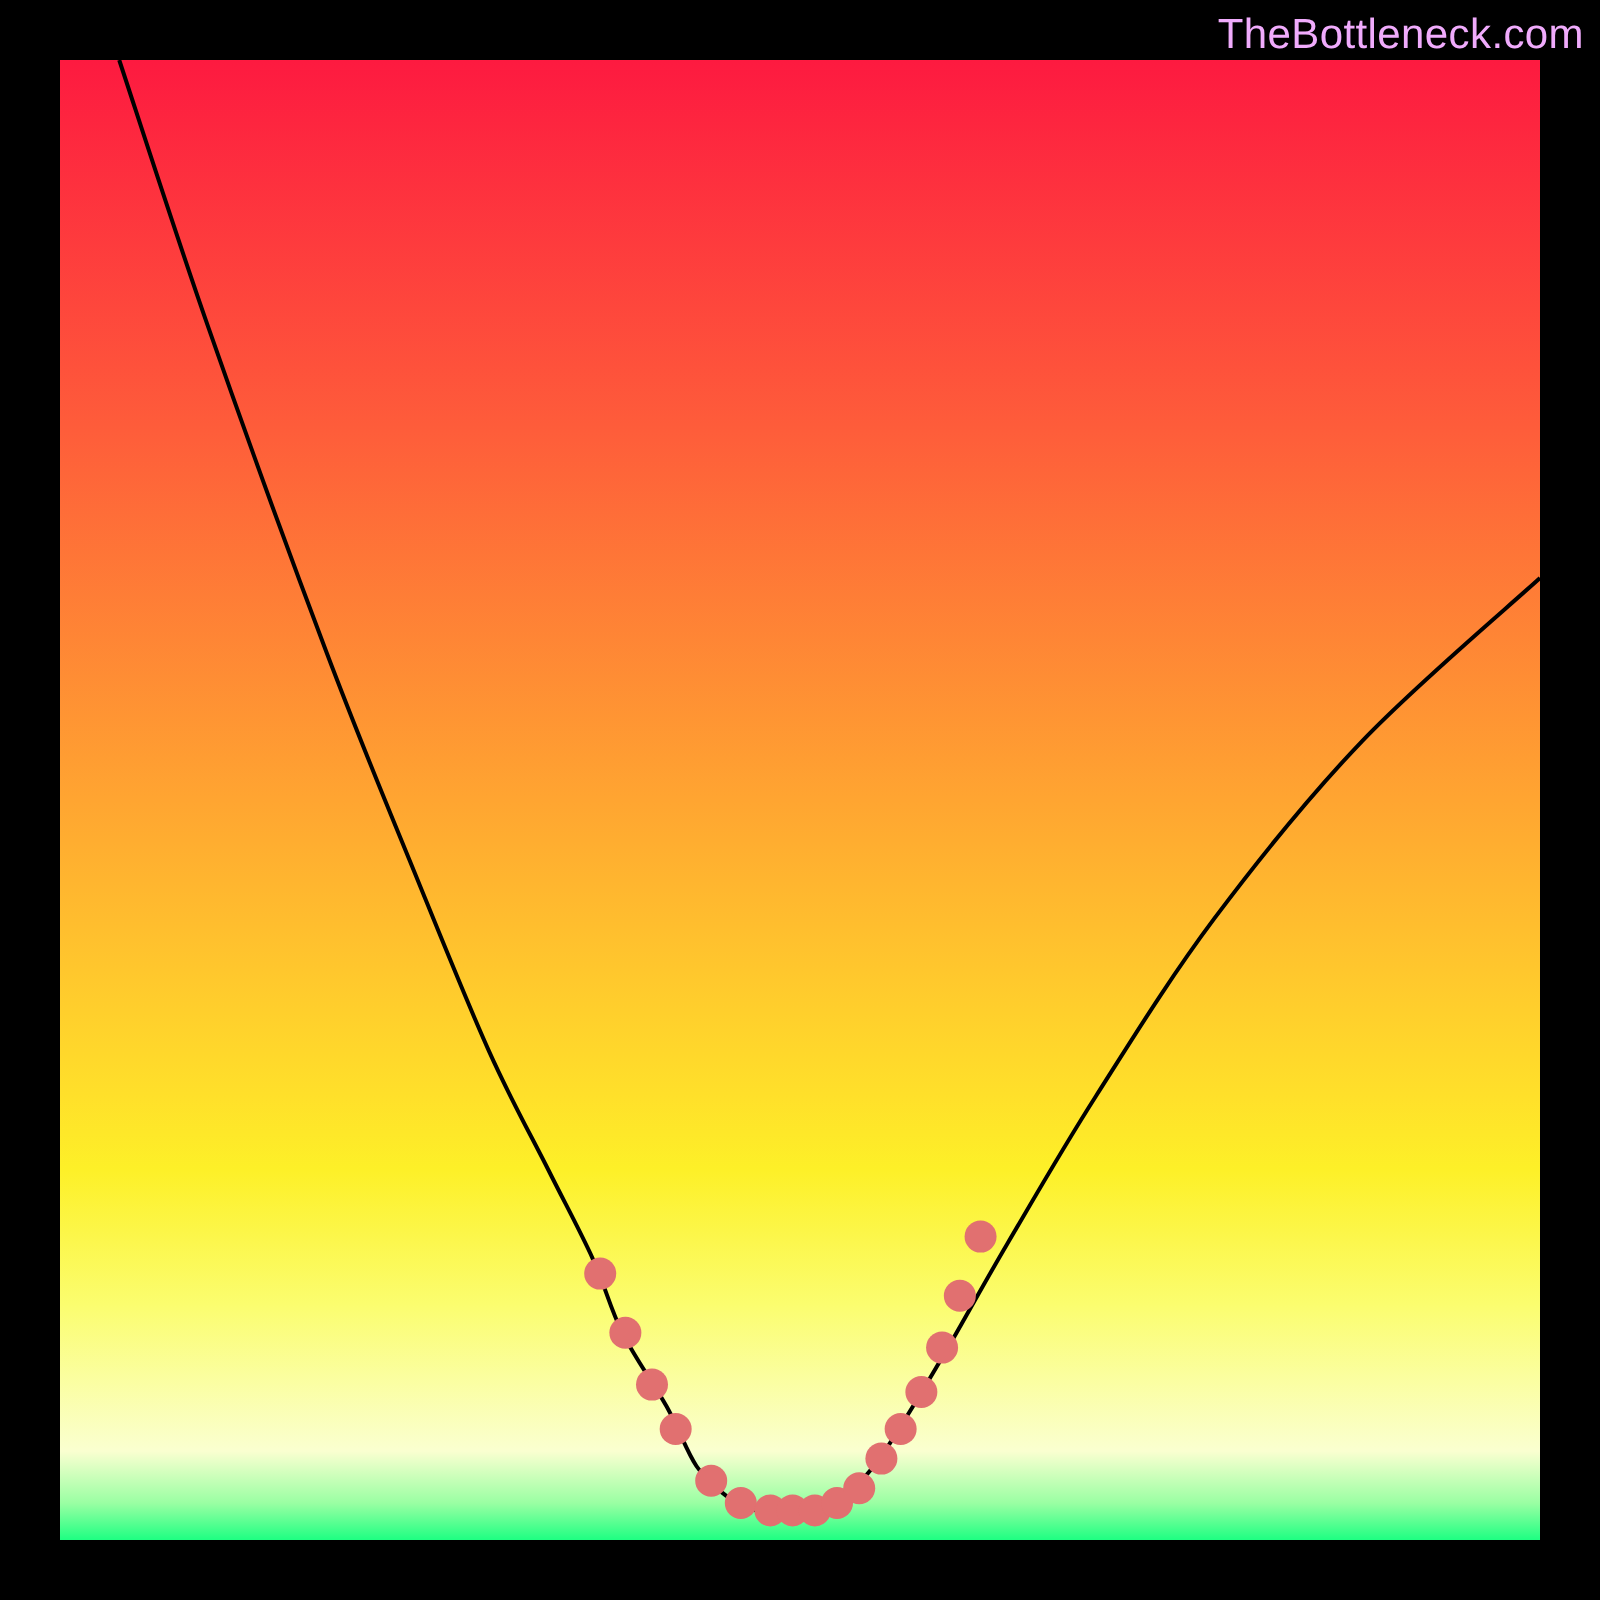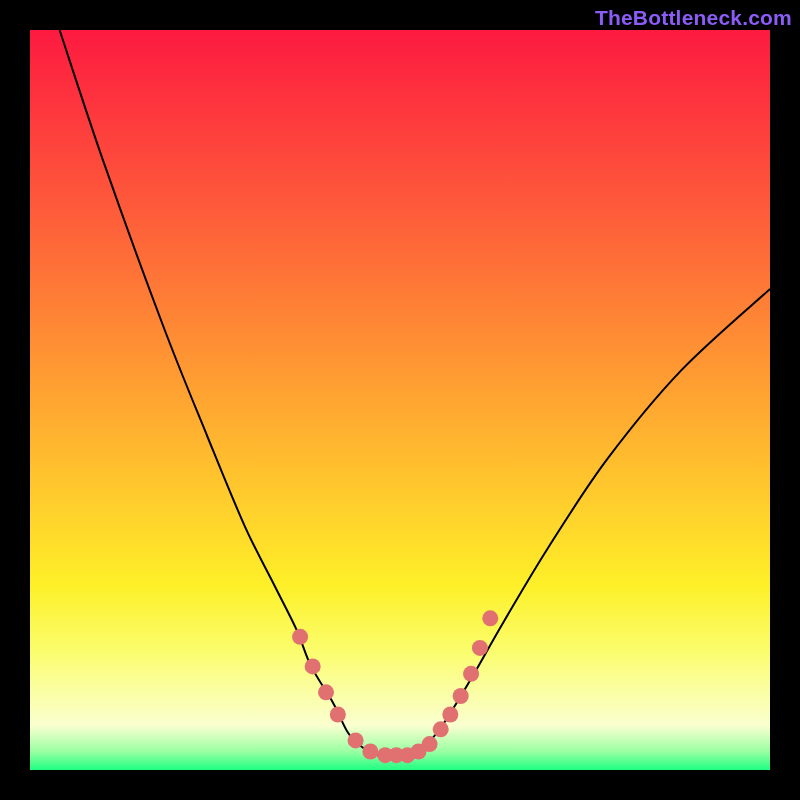--- a/index.html
+++ b/index.html
@@ -32,23 +32,23 @@
       var(--c5) 84%,
       var(--c6) 94%,
       var(--c7) 97.5%,
       var(--c8) 100%
     );
   }
   .watermark {
     position: absolute;
     top: 6px;
     right: 8px;
-    color: #8b5cf6;
+    color: #f0abfc;
     font-size: 21px;
-    font-weight: 700;
+    font-weight: 400;
     letter-spacing: 0.2px;
     user-select: none;
   }
   svg.overlay {
     position: absolute;
     left: 0; top: 0;
     width: 740px;
     height: 740px;
     overflow: visible;
   }

